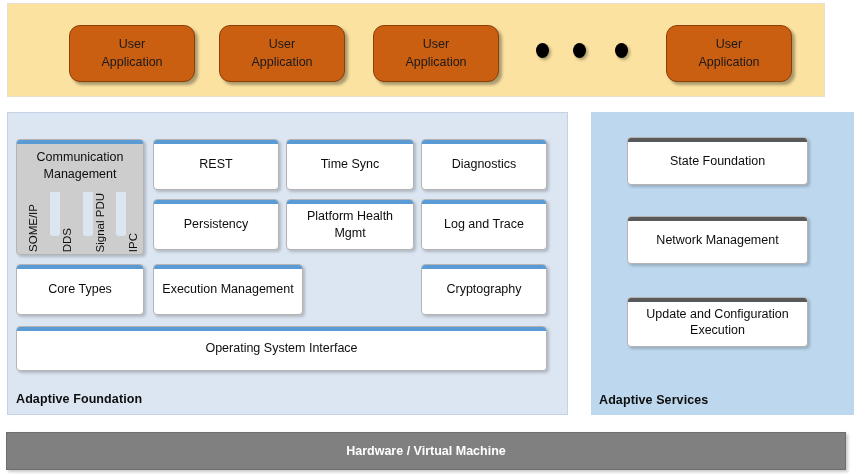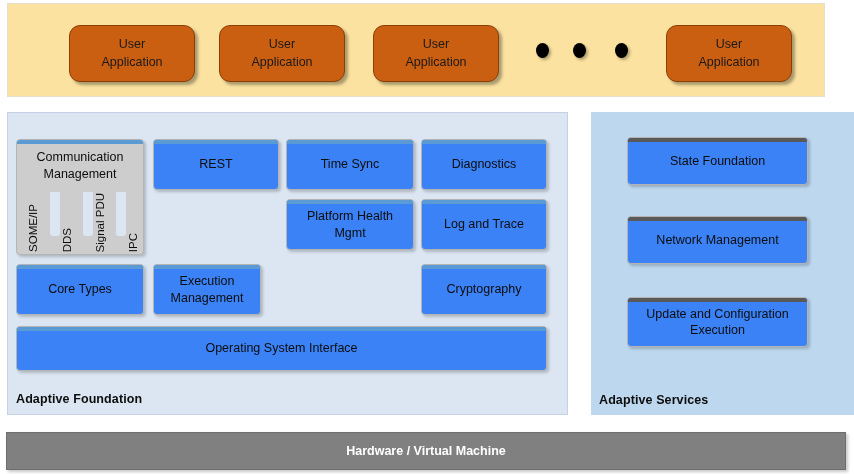--- a/index.html
+++ b/index.html
@@ -84,21 +84,21 @@
     left: 8px;
     font-size: 12.5px;
     font-weight: bold;
     color: #0d0d0d;
     letter-spacing: 0.1px;
   }
 
   
   .mod {
     position: absolute;
-    background: #3b82f6;
+    background: #ffffff;
     border: 1px solid #b4b4b4;
     border-radius: 4px;
     box-sizing: border-box;
     box-shadow: 2px 2px 3px rgba(0,0,0,0.20);
     display: flex;
     align-items: center;
     justify-content: center;
     text-align: center;
     font-size: 12.5px;
     line-height: 1.3;
@@ -270,31 +270,34 @@
     <div class="mod" style="left:145px; top:26px; width:126px; height:51px;">
       <span class="lbl">REST</span>
     </div>
     <div class="mod" style="left:278px; top:26px; width:128px; height:51px;">
       <span class="lbl">Time Sync</span>
     </div>
     <div class="mod" style="left:413px; top:26px; width:126px; height:51px;">
       <span class="lbl">Diagnostics</span>
     </div>
 
+    <div class="mod" style="left:145px; top:86px; width:126px; height:51px;">
+      <span class="lbl">Persistency</span>
+    </div>
     <div class="mod" style="left:278px; top:86px; width:128px; height:51px;">
       <span class="lbl">Platform Health Mgmt</span>
     </div>
     <div class="mod" style="left:413px; top:86px; width:126px; height:51px;">
       <span class="lbl">Log and Trace</span>
     </div>
 
     <div class="mod" style="left:8px; top:151px; width:128px; height:51px;">
       <span class="lbl">Core Types</span>
     </div>
-    <div class="mod" style="left:145px; top:151px; width:108px; height:51px;">
+    <div class="mod" style="left:145px; top:151px; width:150px; height:51px;">
       <span class="lbl">Execution Management</span>
     </div>
     <div class="mod" style="left:413px; top:151px; width:126px; height:51px;">
       <span class="lbl">Cryptography</span>
     </div>
 
     <div class="mod" style="left:8px; top:213px; width:531px; height:45px;">
       <span class="lbl">Operating System Interface</span>
     </div>
 

